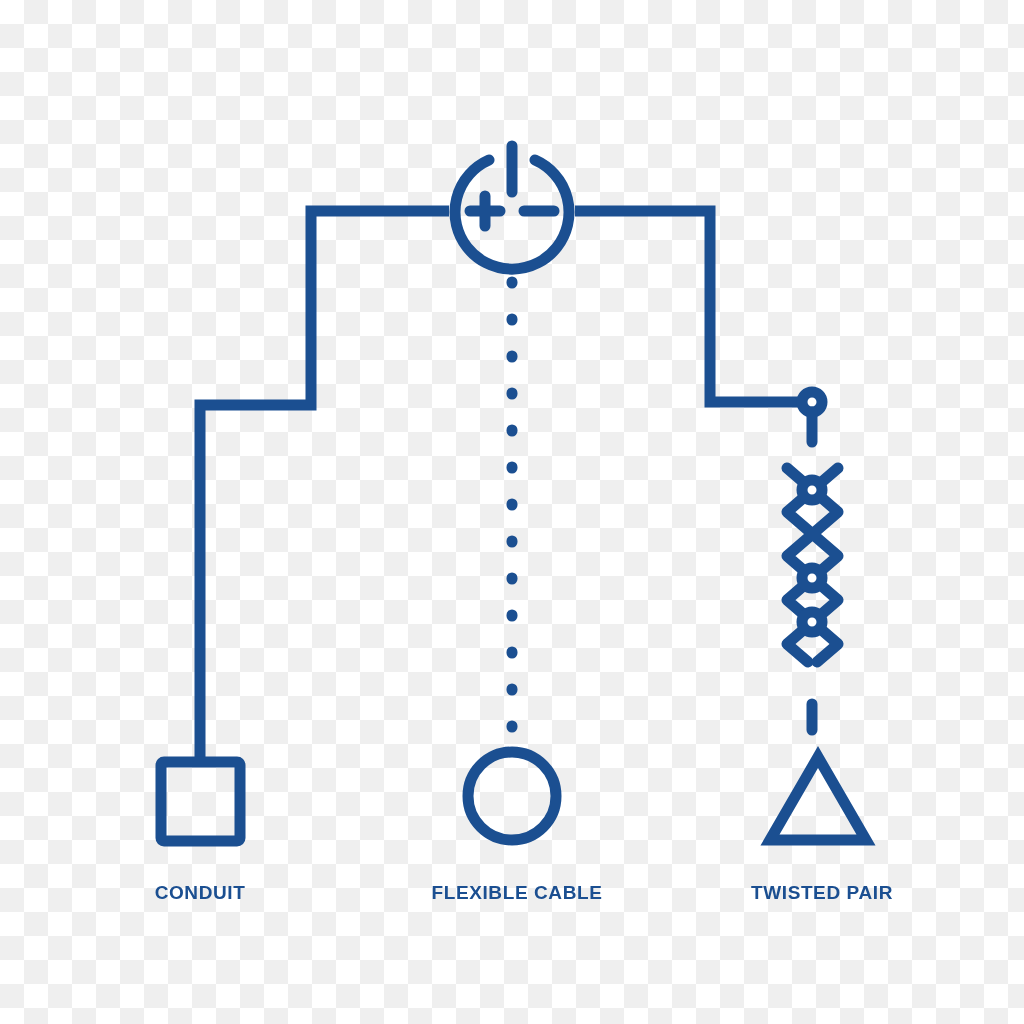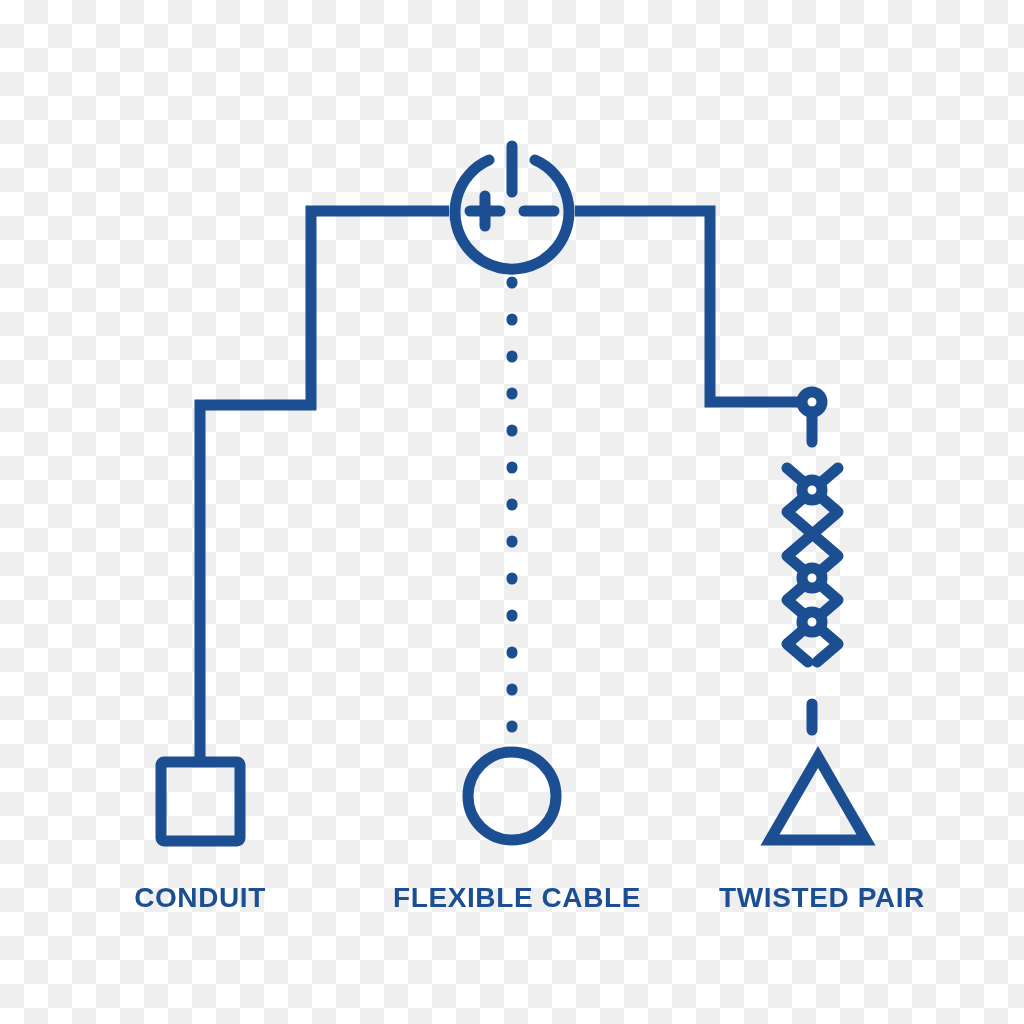--- a/index.html
+++ b/index.html
@@ -73,21 +73,21 @@
   .shape-outline {
     fill: none;
     stroke: #1b4f91;
     stroke-width: 11;
     stroke-linejoin: miter;
   }
   .caption {
     position: absolute;
     text-align: center;
     font-family: "Liberation Sans", sans-serif;
-    font-size: 28px;
+    font-size: 19px;
     font-weight: bold;
     letter-spacing: 0.6px;
     color: #1b4f91;
     white-space: nowrap;
     transform: translateX(-50%);
   }
 </style>
 </head>
 <body>
 

